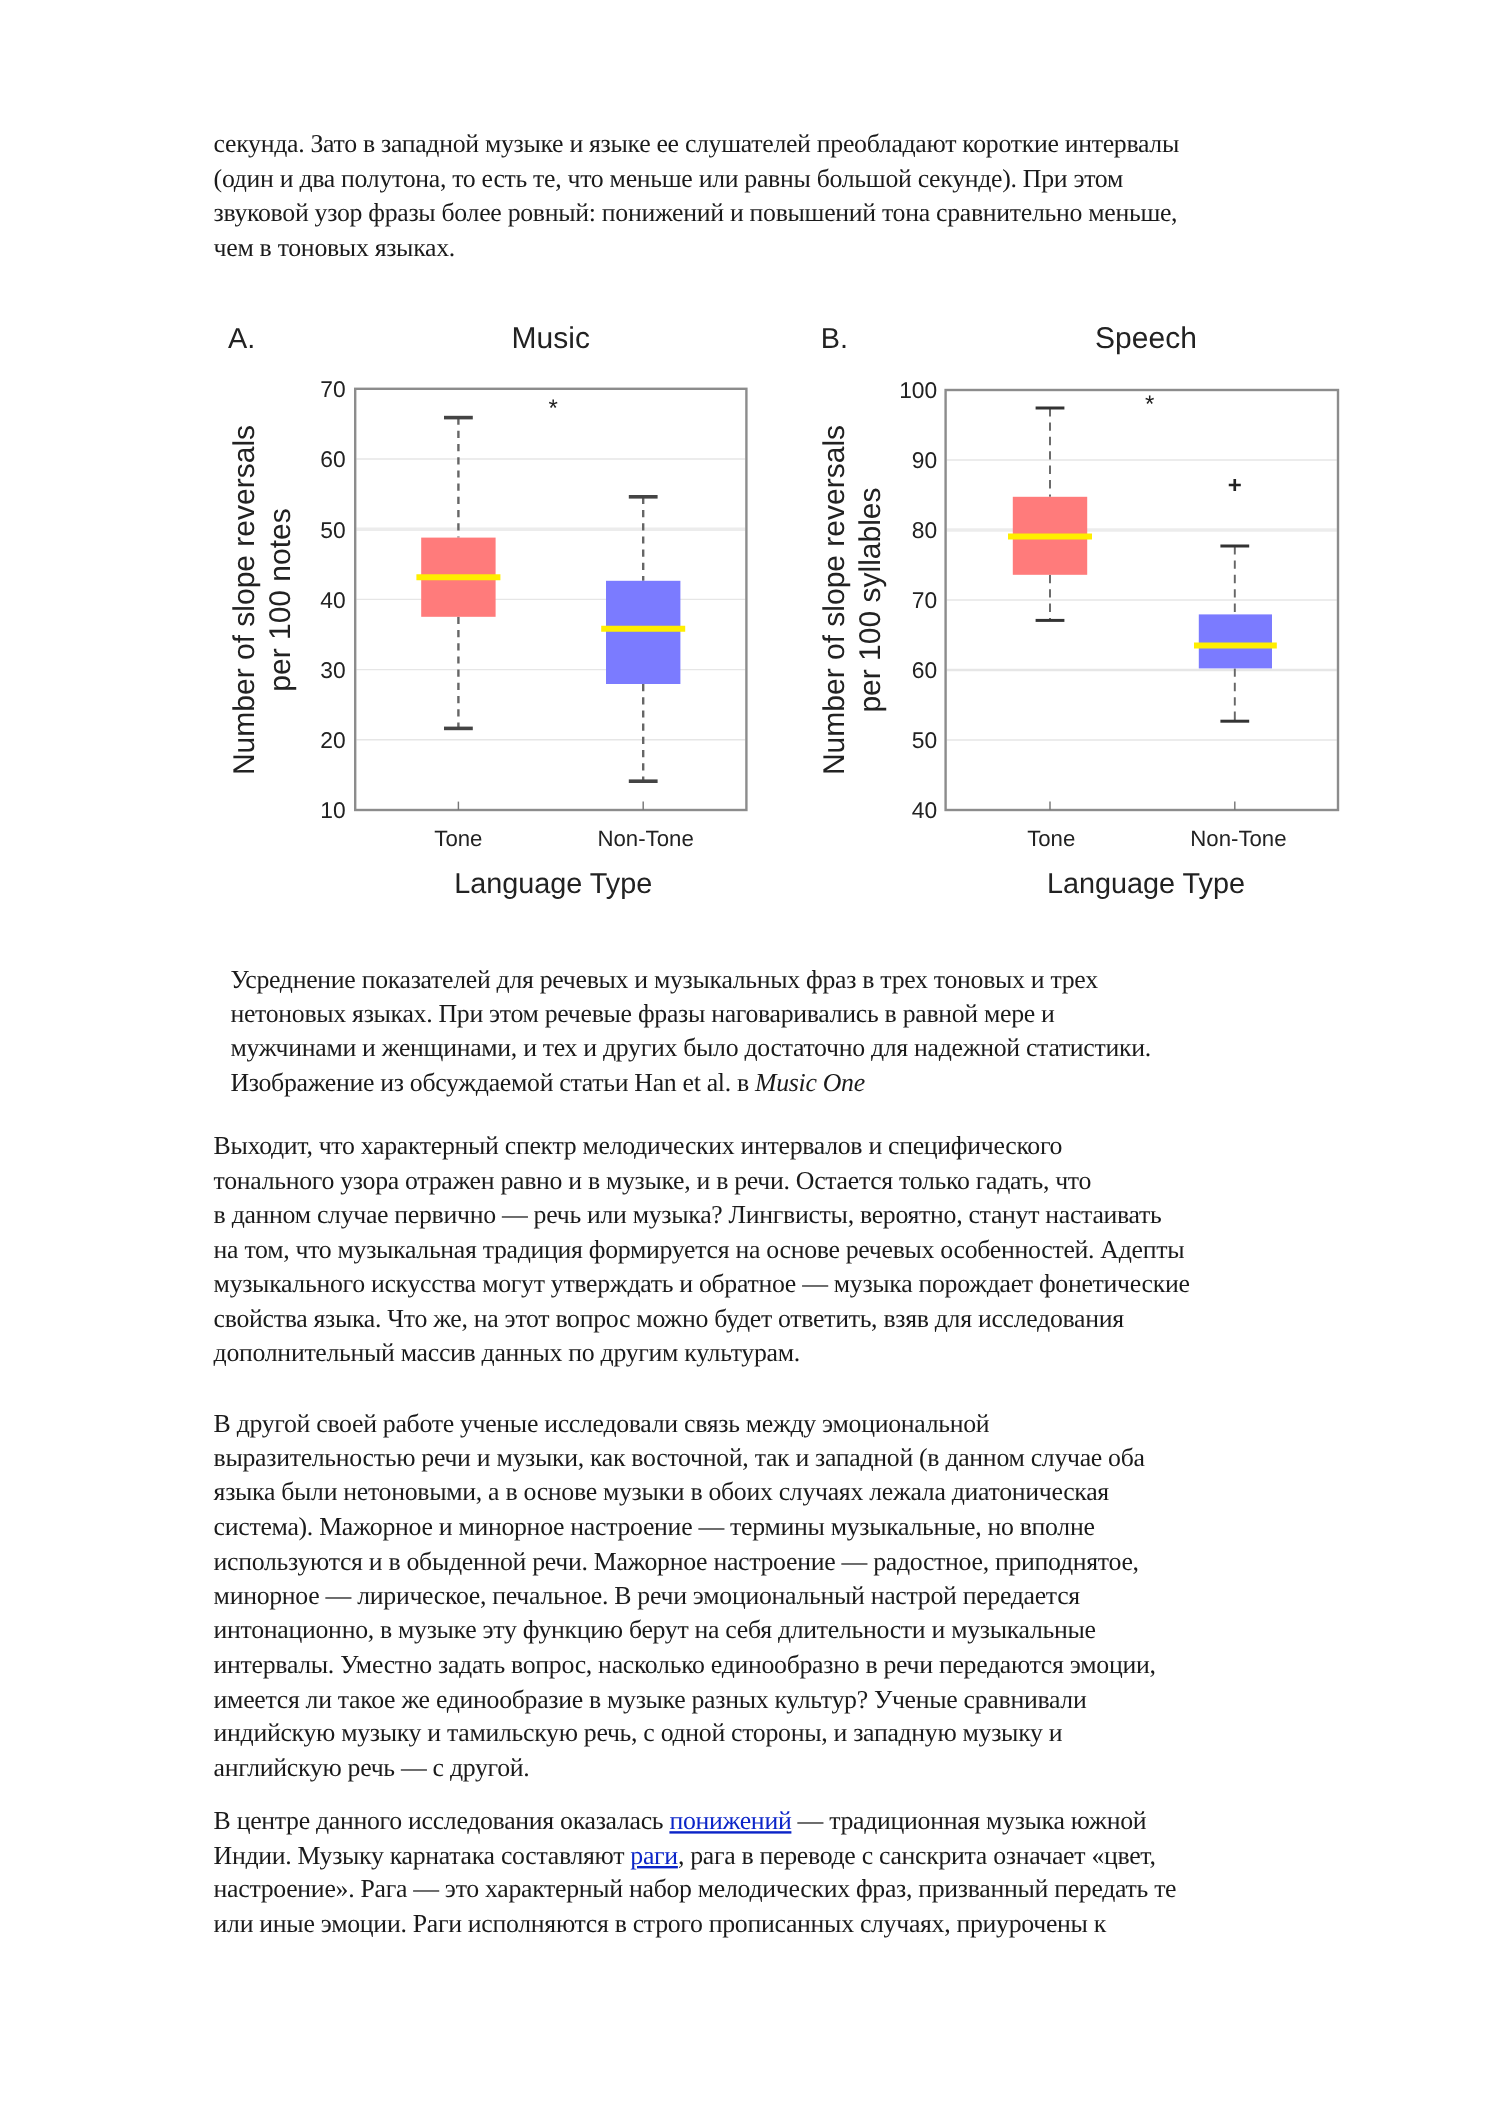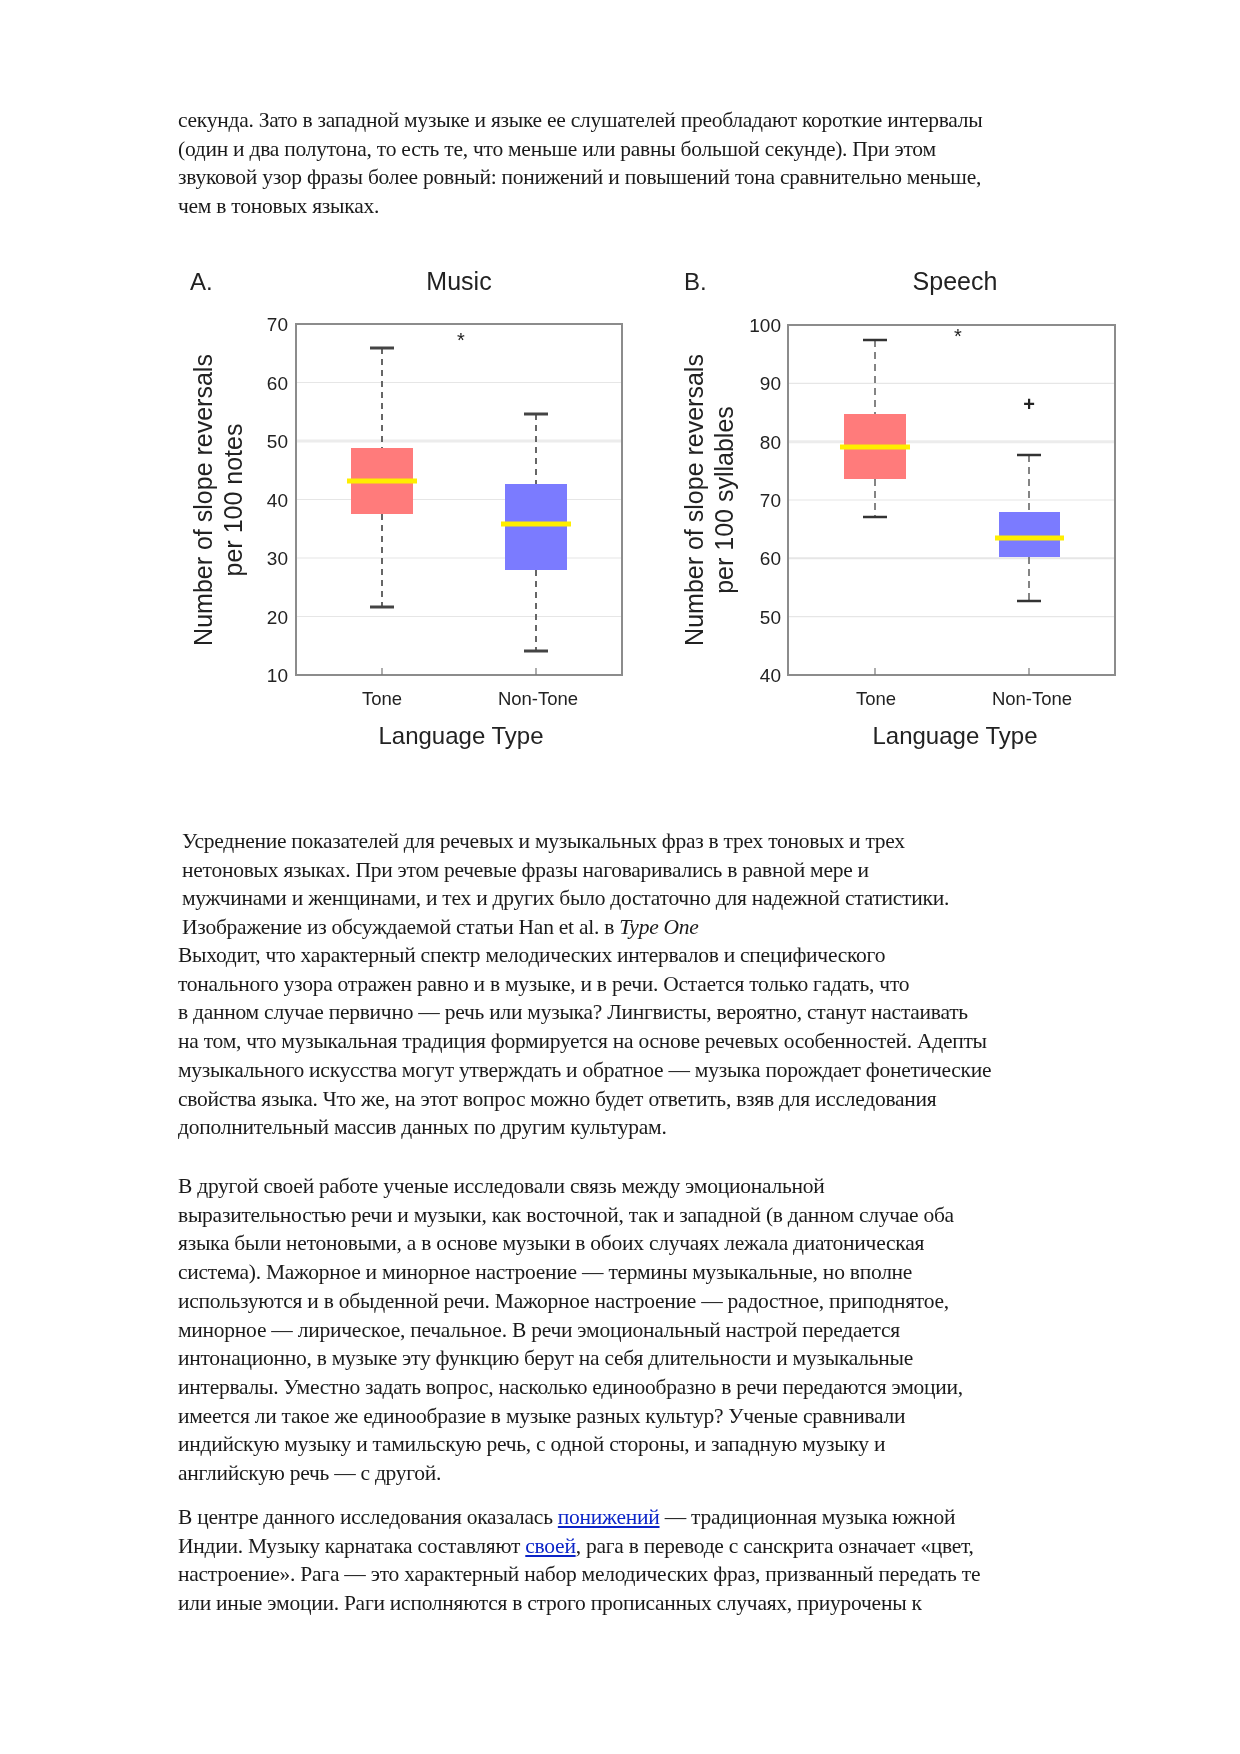--- a/index.html
+++ b/index.html
@@ -134,24 +134,24 @@
 
       <text x="958" y="343" font-size="20" text-anchor="middle">*</text>
       <text x="1029" y="411" font-size="20" font-weight="bold" text-anchor="middle">+</text>
 
       <text x="876" y="705" font-size="18.5" text-anchor="middle">Tone</text>
       <text x="1032" y="705" font-size="18.5" text-anchor="middle">Non-Tone</text>
       <text x="955" y="744" font-size="24" text-anchor="middle">Language Type</text>
     </svg>
   </div>
 
-  <p class="para caption" style="top:827px;"><span>Усреднение показателей для речевых и музыкальных фраз в трех тоновых и трех
+  <p class="para caption" style="top:802px;margin-left:10px;"><span>Усреднение показателей для речевых и музыкальных фраз в трех тоновых и трех
 нетоновых языках. При этом речевые фразы наговаривались в равной мере и
 мужчинами и женщинами, и тех и других было достаточно для надежной статистики.
-Изображение из обсуждаемой статьи Han et al. в </span><i>Type One</i></p>
+Изображение из обсуждаемой статьи Han et al. в </span><i>Music One</i></p>
 
   <p class="para" style="top:941px;">Выходит, что характерный спектр мелодических интервалов и специфического
 тонального узора отражен равно и в музыке, и в речи. Остается только гадать, что
 в данном случае первично — речь или музыка? Лингвисты, вероятно, станут настаивать
 на том, что музыкальная традиция формируется на основе речевых особенностей. Адепты
 музыкального искусства могут утверждать и обратное — музыка порождает фонетические
 свойства языка. Что же, на этот вопрос можно будет ответить, взяв для исследования
 дополнительный массив данных по другим культурам.</p>
 
   <p class="para" style="top:1172px;">В другой своей работе ученые исследовали связь между эмоциональной
@@ -160,17 +160,17 @@
 система). Мажорное и минорное настроение — термины музыкальные, но вполне
 используются и в обыденной речи. Мажорное настроение — радостное, приподнятое,
 минорное — лирическое, печальное. В речи эмоциональный настрой передается
 интонационно, в музыке эту функцию берут на себя длительности и музыкальные
 интервалы. Уместно задать вопрос, насколько единообразно в речи передаются эмоции,
 имеется ли такое же единообразие в музыке разных культур? Ученые сравнивали
 индийскую музыку и тамильскую речь, с одной стороны, и западную музыку и
 английскую речь — с другой.</p>
 
   <p class="para" style="top:1503px;"><span>В центре данного исследования оказалась </span><a href="#">понижений</a><span> — традиционная музыка южной
-Индии. Музыку карнатака составляют </span><a href="#">своей</a><span>, рага в переводе с санскрита означает «цвет,
+Индии. Музыку карнатака составляют </span><a href="#">раги</a><span>, рага в переводе с санскрита означает «цвет,
 настроение». Рага — это характерный набор мелодических фраз, призванный передать те
 или иные эмоции. Раги исполняются в строго прописанных случаях, приурочены к</span></p>
 
 </div>
 
 </body></html>

